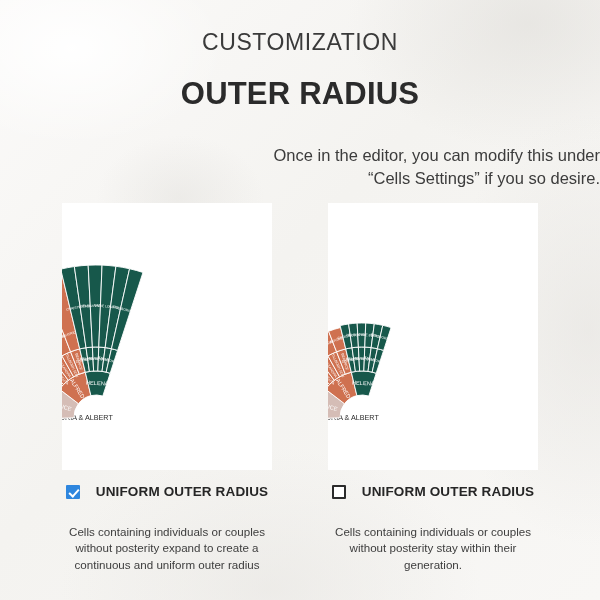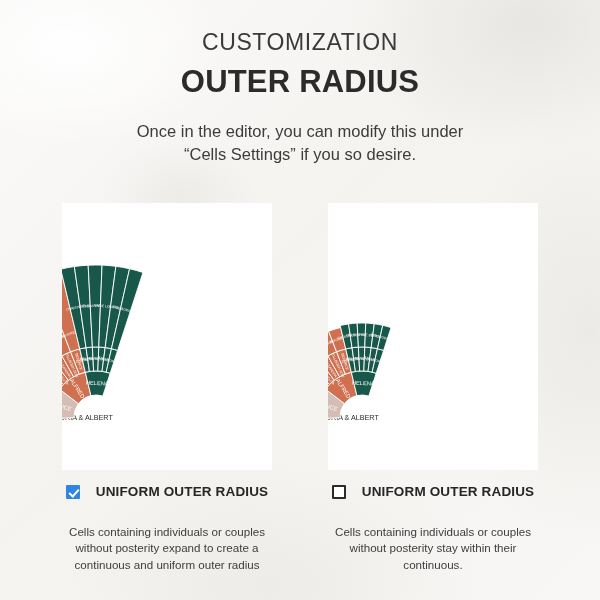--- a/index.html
+++ b/index.html
@@ -37,26 +37,26 @@
     margin: 0;
     padding-top: 31px;
     line-height: 1;
   }
   .headline {
     text-align: center;
     font-size: 31px;
     font-weight: 700;
     letter-spacing: 0.2px;
     color: #2b2b2b;
-    margin: 0;
+    margin: 12px;
     padding-top: 12px;
     line-height: 1;
   }
   .subtitle {
-    text-align: center;
+    text-align: right;
     font-size: 16.5px;
     font-weight: 400;
     color: #3c3c3c;
     line-height: 1.42;
     margin: 0;
     padding-top: 23px;
   }
 
   .panels {
     position: absolute;
@@ -334,17 +334,17 @@
             <path d="M 44.161403875139754 169.1363635971593 L 49.463005896951806 145.72924895219893 A 70 70 0 0 1 55.63118960624632 147.42604385933925 L 48.214781741247585 170.25140025042293 A 46 46 0 0 0 44.161403875139754 169.1363635971593 Z" fill="#17584b" stroke="#ffffff" stroke-width="0.9"></path>
             <text x="49.38366453358719" y="158.0773492624138" fill="#ffffff" font-size="3.5" font-family="&quot;Liberation Sans&quot;, sans-serif" text-anchor="middle" dominant-baseline="central" transform="rotate(15.380952380952378 49.38366453358719 158.0773492624138)">STILLBORN SON</text>
             <path d="M 49.463005896951806 145.72924895219893 L 54.76460791876386 122.32213430723854 A 94 94 0 0 1 63.04759747124506 124.60068746825557 L 55.63118960624632 147.42604385933925 A 70 70 0 0 0 49.463005896951806 145.72924895219893 Z" fill="#17584b" stroke="#ffffff" stroke-width="0.9"></path>
             <text x="55.749318823347416" y="134.93694206065396" fill="#ffffff" font-size="3.4" font-family="&quot;Liberation Sans&quot;, sans-serif" text-anchor="middle" dominant-baseline="central" transform="rotate(15.380952380952378 55.749318823347416 134.93694206065396)">STILLBORN SON</text>
           </svg>
       </div>
       <div class="optrow">
         <span class="checkbox"></span>
         <span class="optlabel">UNIFORM OUTER RADIUS</span>
       </div>
-      <div class="optdesc">Cells containing individuals or couples without posterity stay within their continuous.</div>
+      <div class="optdesc">Cells containing individuals or couples without posterity stay within their generation.</div>
     </div>
 
   </div>
 </div>
 
 </body></html>

